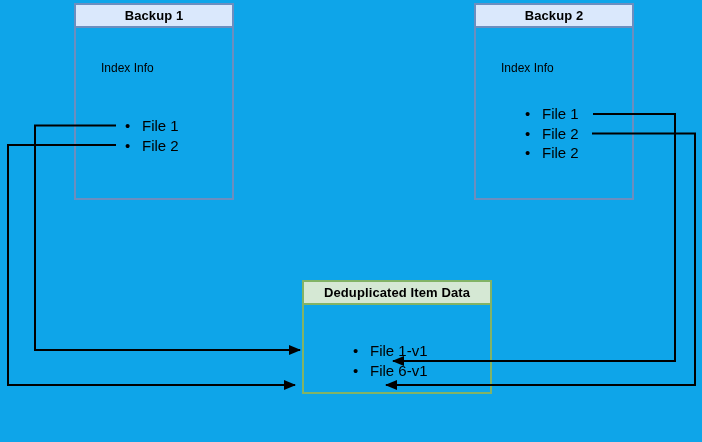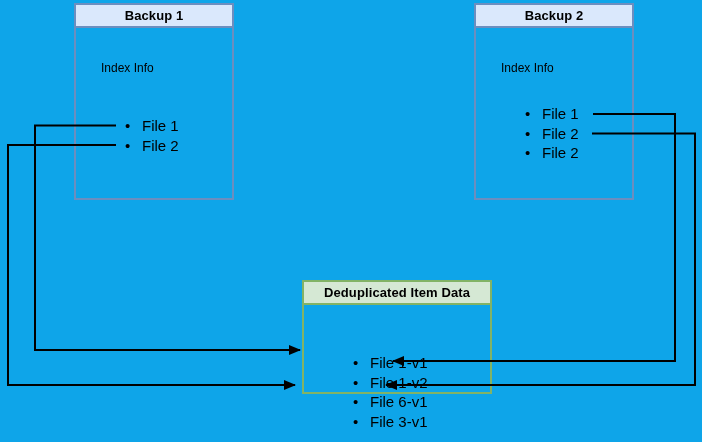--- a/index.html
+++ b/index.html
@@ -71,21 +71,21 @@
     left: 49px;
     top: 0;
     font-size: 15px;
     line-height: 19.5px;
   }
   #node-0 { left: 74px;  top: 3px;   width: 160px; height: 197px; }
   #node-1 { left: 474px; top: 3px;   width: 160px; height: 197px; }
   #node-2 { left: 254px; top: 280px; width: 190px; height: 114px; margin-left: 48px; }
   #node-0 .items { top: 88px; }
   #node-1 .items { top: 76px; }
-  #node-2 .items { top: 48px; }
+  #node-2 .items { top: 36px; }
 </style>
 </head>
 <body>
 
 <div class="canvas" style="background: #0ea5e9; padding-left: 44px;">
 
   <svg class="conn-layer" viewBox="0 0 702 442" xmlns="http://www.w3.org/2000/svg">
     <defs>
       <marker id="arrowhead" markerUnits="userSpaceOnUse" markerWidth="13" markerHeight="10" refX="11" refY="5" orient="auto">
         <path d="M0,0 L12,5 L0,10 z" fill="#000000"></path>
@@ -118,20 +118,18 @@
         <li>File 2</li>
       </ul>
     </div>
   </section>
 
   <section class="node" id="node-2" style="border-color: rgb(130, 179, 102);">
     <header class="node-title" style="background: rgb(213, 232, 212); border-bottom-color: rgb(130, 179, 102);">Deduplicated Item Data</header>
     <div class="node-body">
       <ul class="items">
         <li>File 1-v1</li>
-        <li>File 1-v2</li>
         <li>File 6-v1</li>
-        <li>File 3-v1</li>
       </ul>
     </div>
   </section>
 
 </div>
 
 </body></html>

